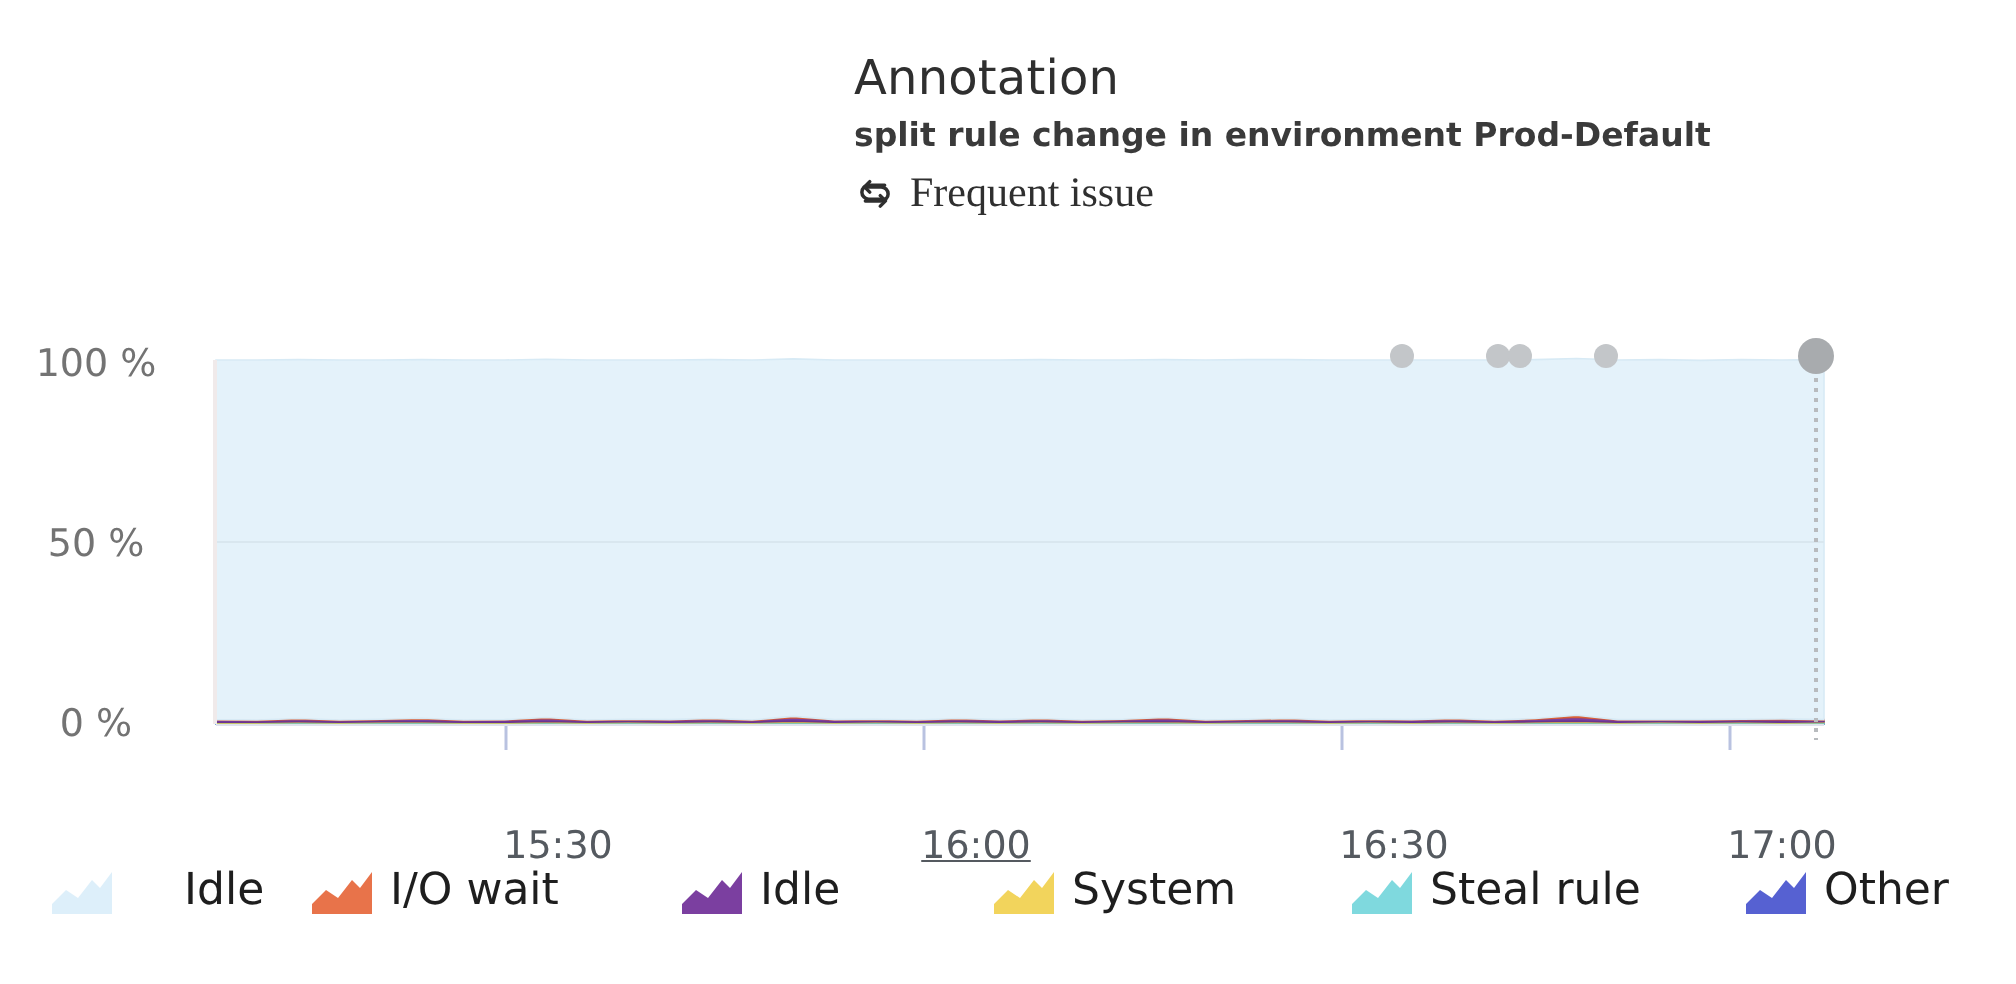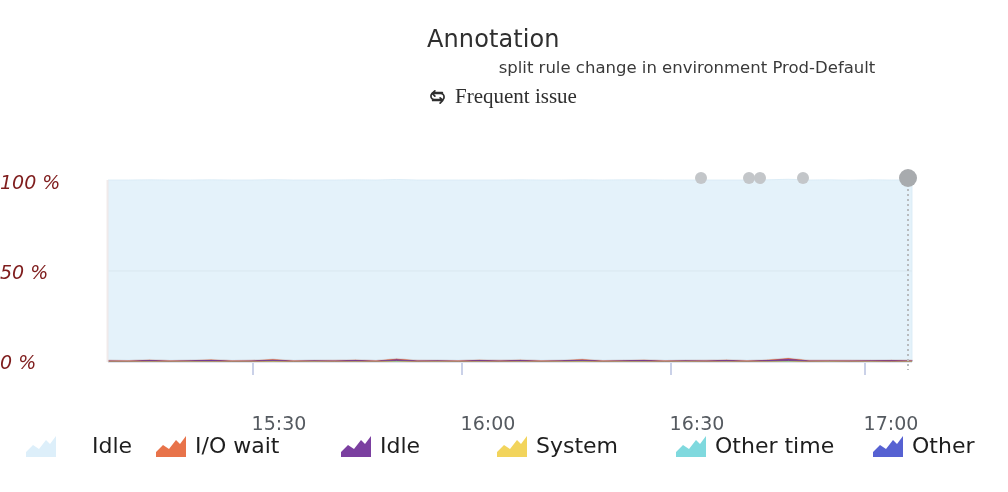--- a/index.html
+++ b/index.html
@@ -27,25 +27,24 @@
     font-size: 24px;
     line-height: 30px;
     font-weight: 400;
     color: #2f2f2f;
     letter-spacing: 0.1px;
     white-space: nowrap;
   }
   .annotation-subtitle {
     font-size: 16.5px;
     line-height: 24px;
-    font-weight: 400;
+    font-weight: 700;
     color: #3a3a3a;
     margin-top: 2px;
     white-space: nowrap;
-    text-align: center;
   }
   .annotation-tagrow {
     display: flex;
     align-items: center;
     gap: 7px;
     margin-top: 3px;
     font-family: Liberation Serif, serif;
   }
   .repeat-icon {
     width: 21px;
@@ -73,26 +72,25 @@
     position: absolute;
     left: 0;
     top: 0;
     width: 96px;
     height: 240px;
   }
   .y-tick {
     position: absolute;
     right: 0;
     width: 96px;
-    text-align: left;
+    text-align: center;
     font-size: 19px;
     line-height: 19px;
-    color: #7f1d1d;
-    white-space: nowrap;
-    font-style: italic;
+    color: #737373;
+    white-space: nowrap;
   }
   .y-tick.t100 { top: 23px; }
   .y-tick.t50  { top: 113px; }
   .y-tick.t0   { top: 203px; }
 
   .plot-svg {
     position: absolute;
     left: 0;
     top: 0;
     display: block;
@@ -193,21 +191,21 @@
       <line x1="908" y1="34" x2="908" y2="220" stroke="#b8bbbe" stroke-width="2" stroke-dasharray="2 3"></line>
       <circle cx="701" cy="28" r="6" fill="#c3c6c9"></circle>
       <circle cx="749" cy="28" r="6" fill="#c3c6c9"></circle>
       <circle cx="760" cy="28" r="6" fill="#c3c6c9"></circle>
       <circle cx="803" cy="28" r="6" fill="#c3c6c9"></circle>
       <circle cx="908" cy="28" r="9" fill="#a8abae"></circle>
     </svg>
 
   <div class="x-axis-labels" id="x-axis">
       <div class="x-tick" style="left: 253px;">15:30</div>
-      <div class="x-tick" style="left: 462px;">16:00</div>
+      <div class="x-tick" style="left: 462px; text-decoration: underline;">16:00</div>
       <div class="x-tick" style="left: 671px;">16:30</div>
       <div class="x-tick" style="left: 865px;">17:00</div>
     </div>
 </div>
 
 <div class="legend" id="legend">
     <div class="legend-item" style="left: 26px; gap: 36px;">
       <svg class="legend-swatch" viewBox="0 0 30 22">
         <path d="M0 17 L7 10 L13 14 L20 5 L24 9 L30 1 L30 22 L0 22 Z" fill="#ddeffa"></path>
       </svg>
@@ -228,21 +226,21 @@
     <div class="legend-item" style="left: 497px; justify-content: center;">
       <svg class="legend-swatch" viewBox="0 0 30 22">
         <path d="M0 17 L7 10 L13 14 L20 5 L24 9 L30 1 L30 22 L0 22 Z" fill="#f2d45c"></path>
       </svg>
       <span class="legend-label">System</span>
     </div>
     <div class="legend-item" style="left: 676px;">
       <svg class="legend-swatch" viewBox="0 0 30 22">
         <path d="M0 17 L7 10 L13 14 L20 5 L24 9 L30 1 L30 22 L0 22 Z" fill="#7fd9de"></path>
       </svg>
-      <span class="legend-label">Other time</span>
+      <span class="legend-label">Steal rule</span>
     </div>
     <div class="legend-item" style="left: 873px;">
       <svg class="legend-swatch" viewBox="0 0 30 22">
         <path d="M0 17 L7 10 L13 14 L20 5 L24 9 L30 1 L30 22 L0 22 Z" fill="#5661d2"></path>
       </svg>
       <span class="legend-label">Other</span>
     </div>
   </div>
 
 </body></html>

